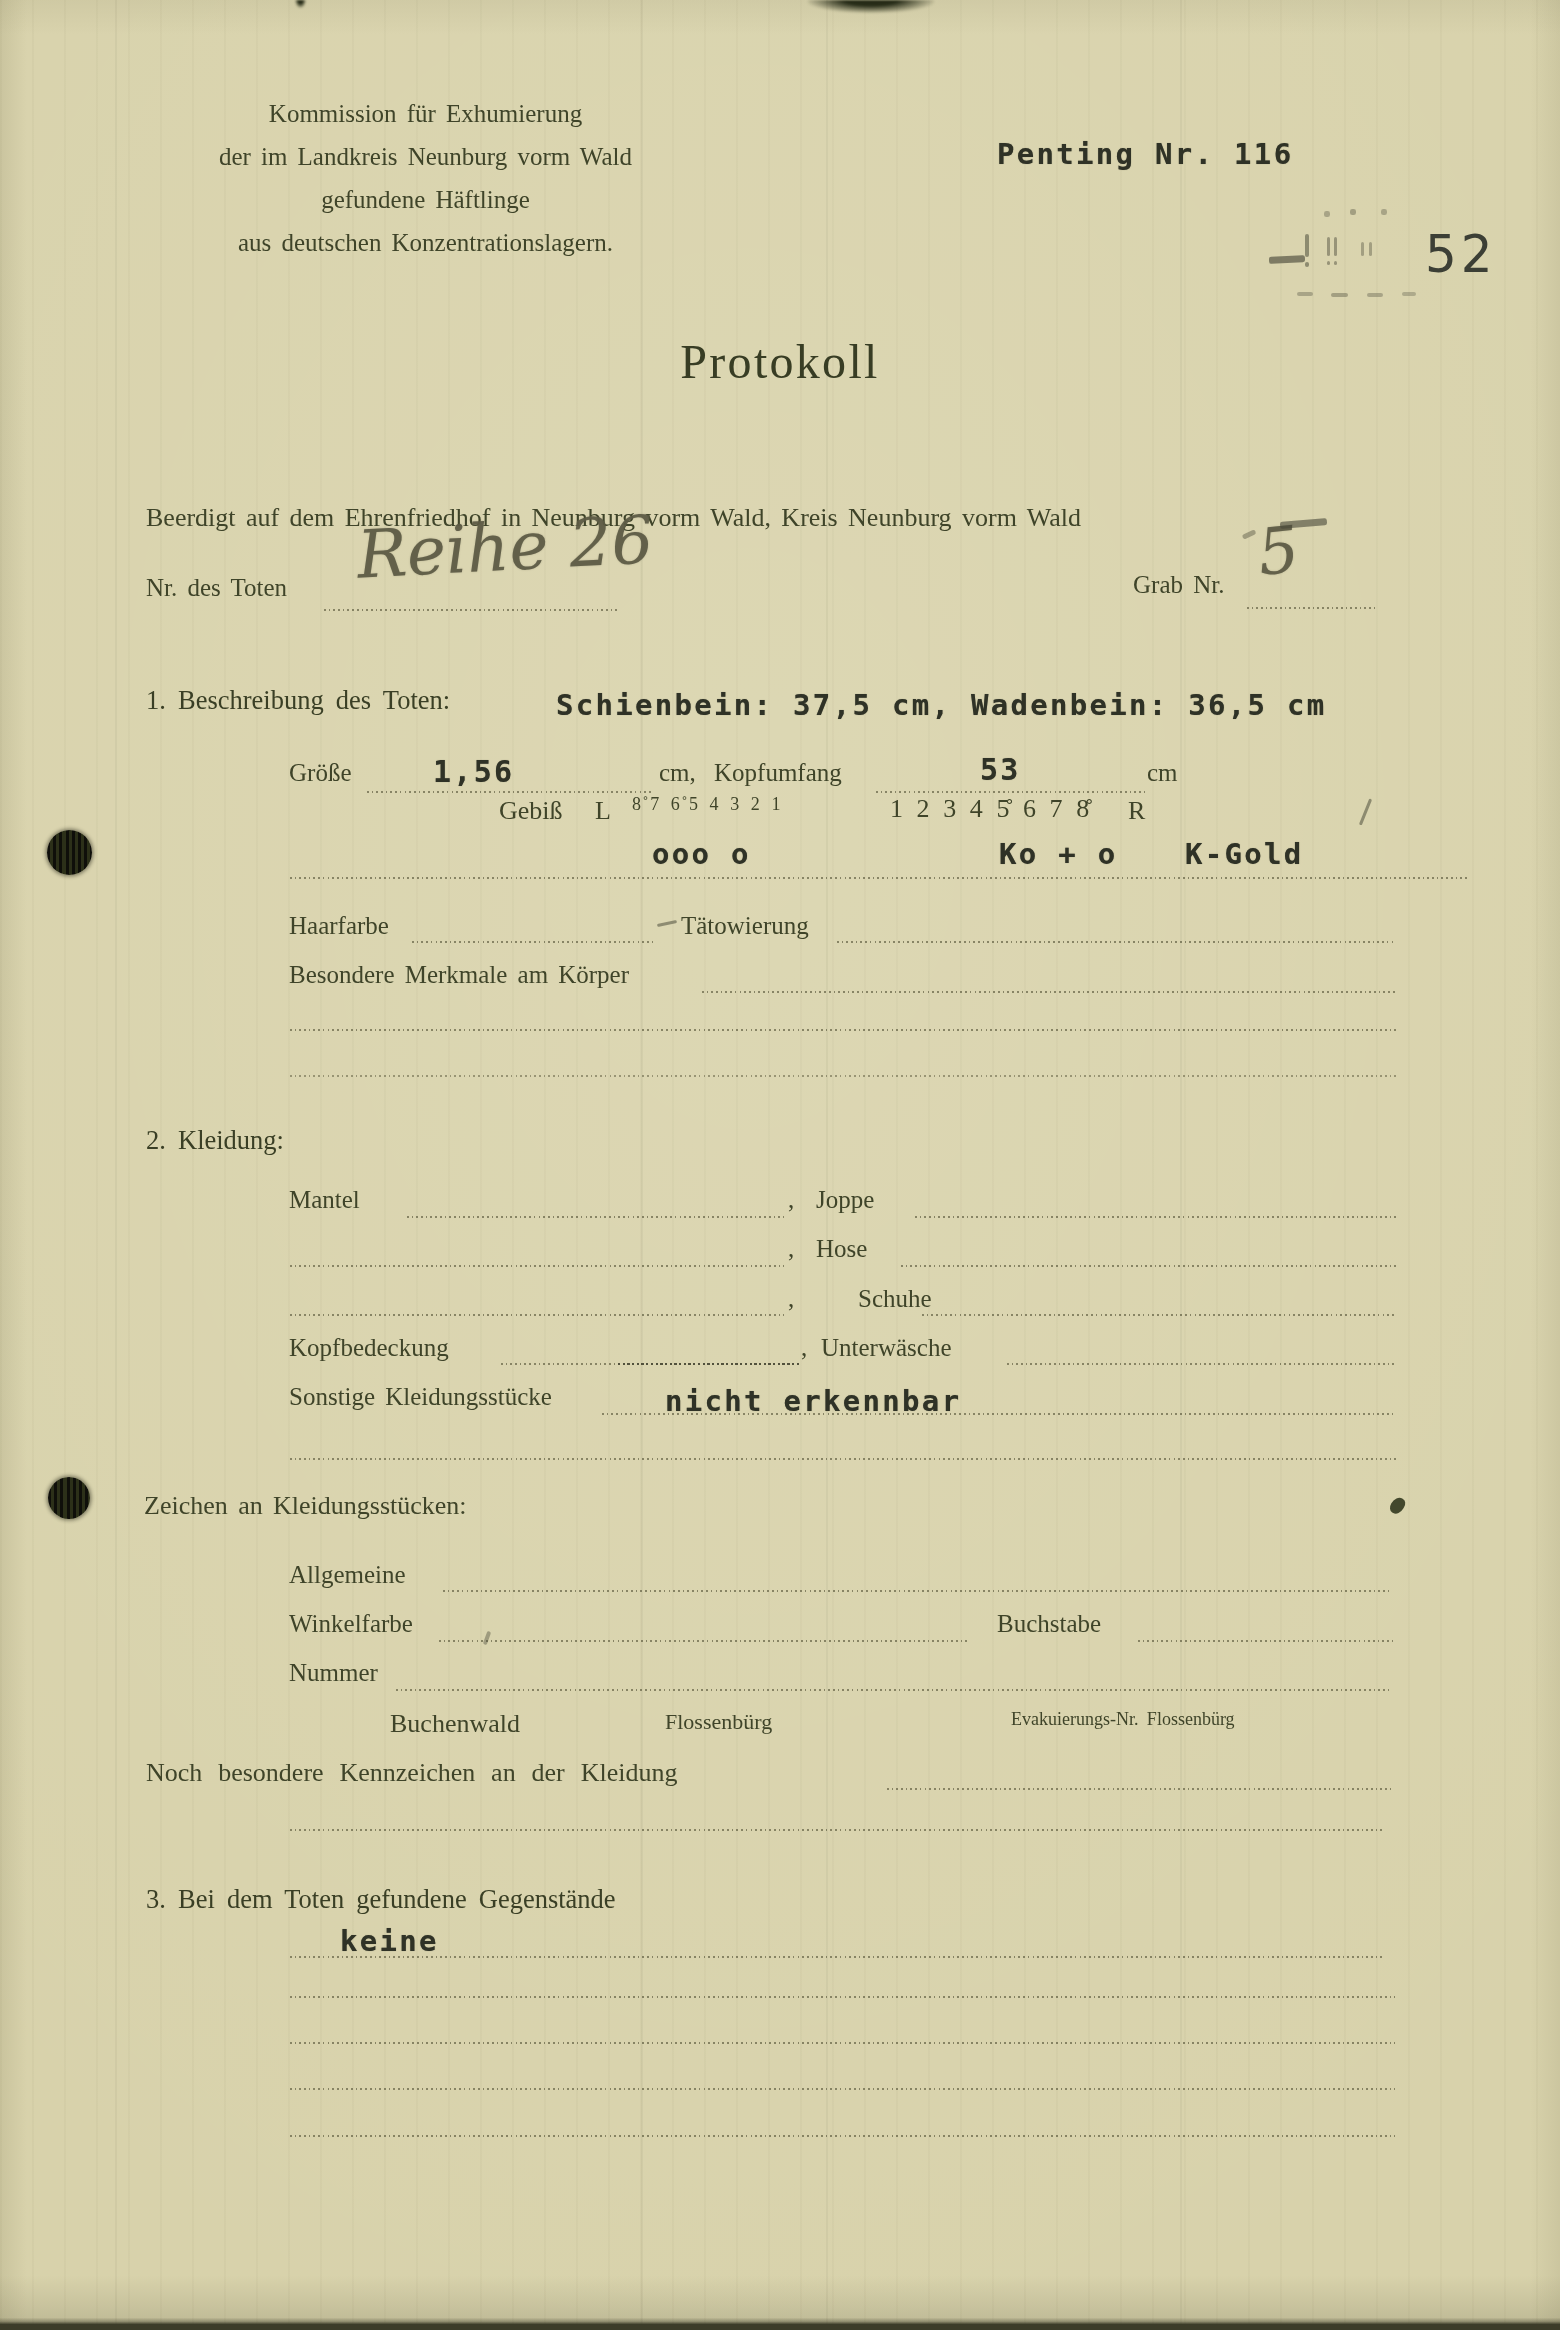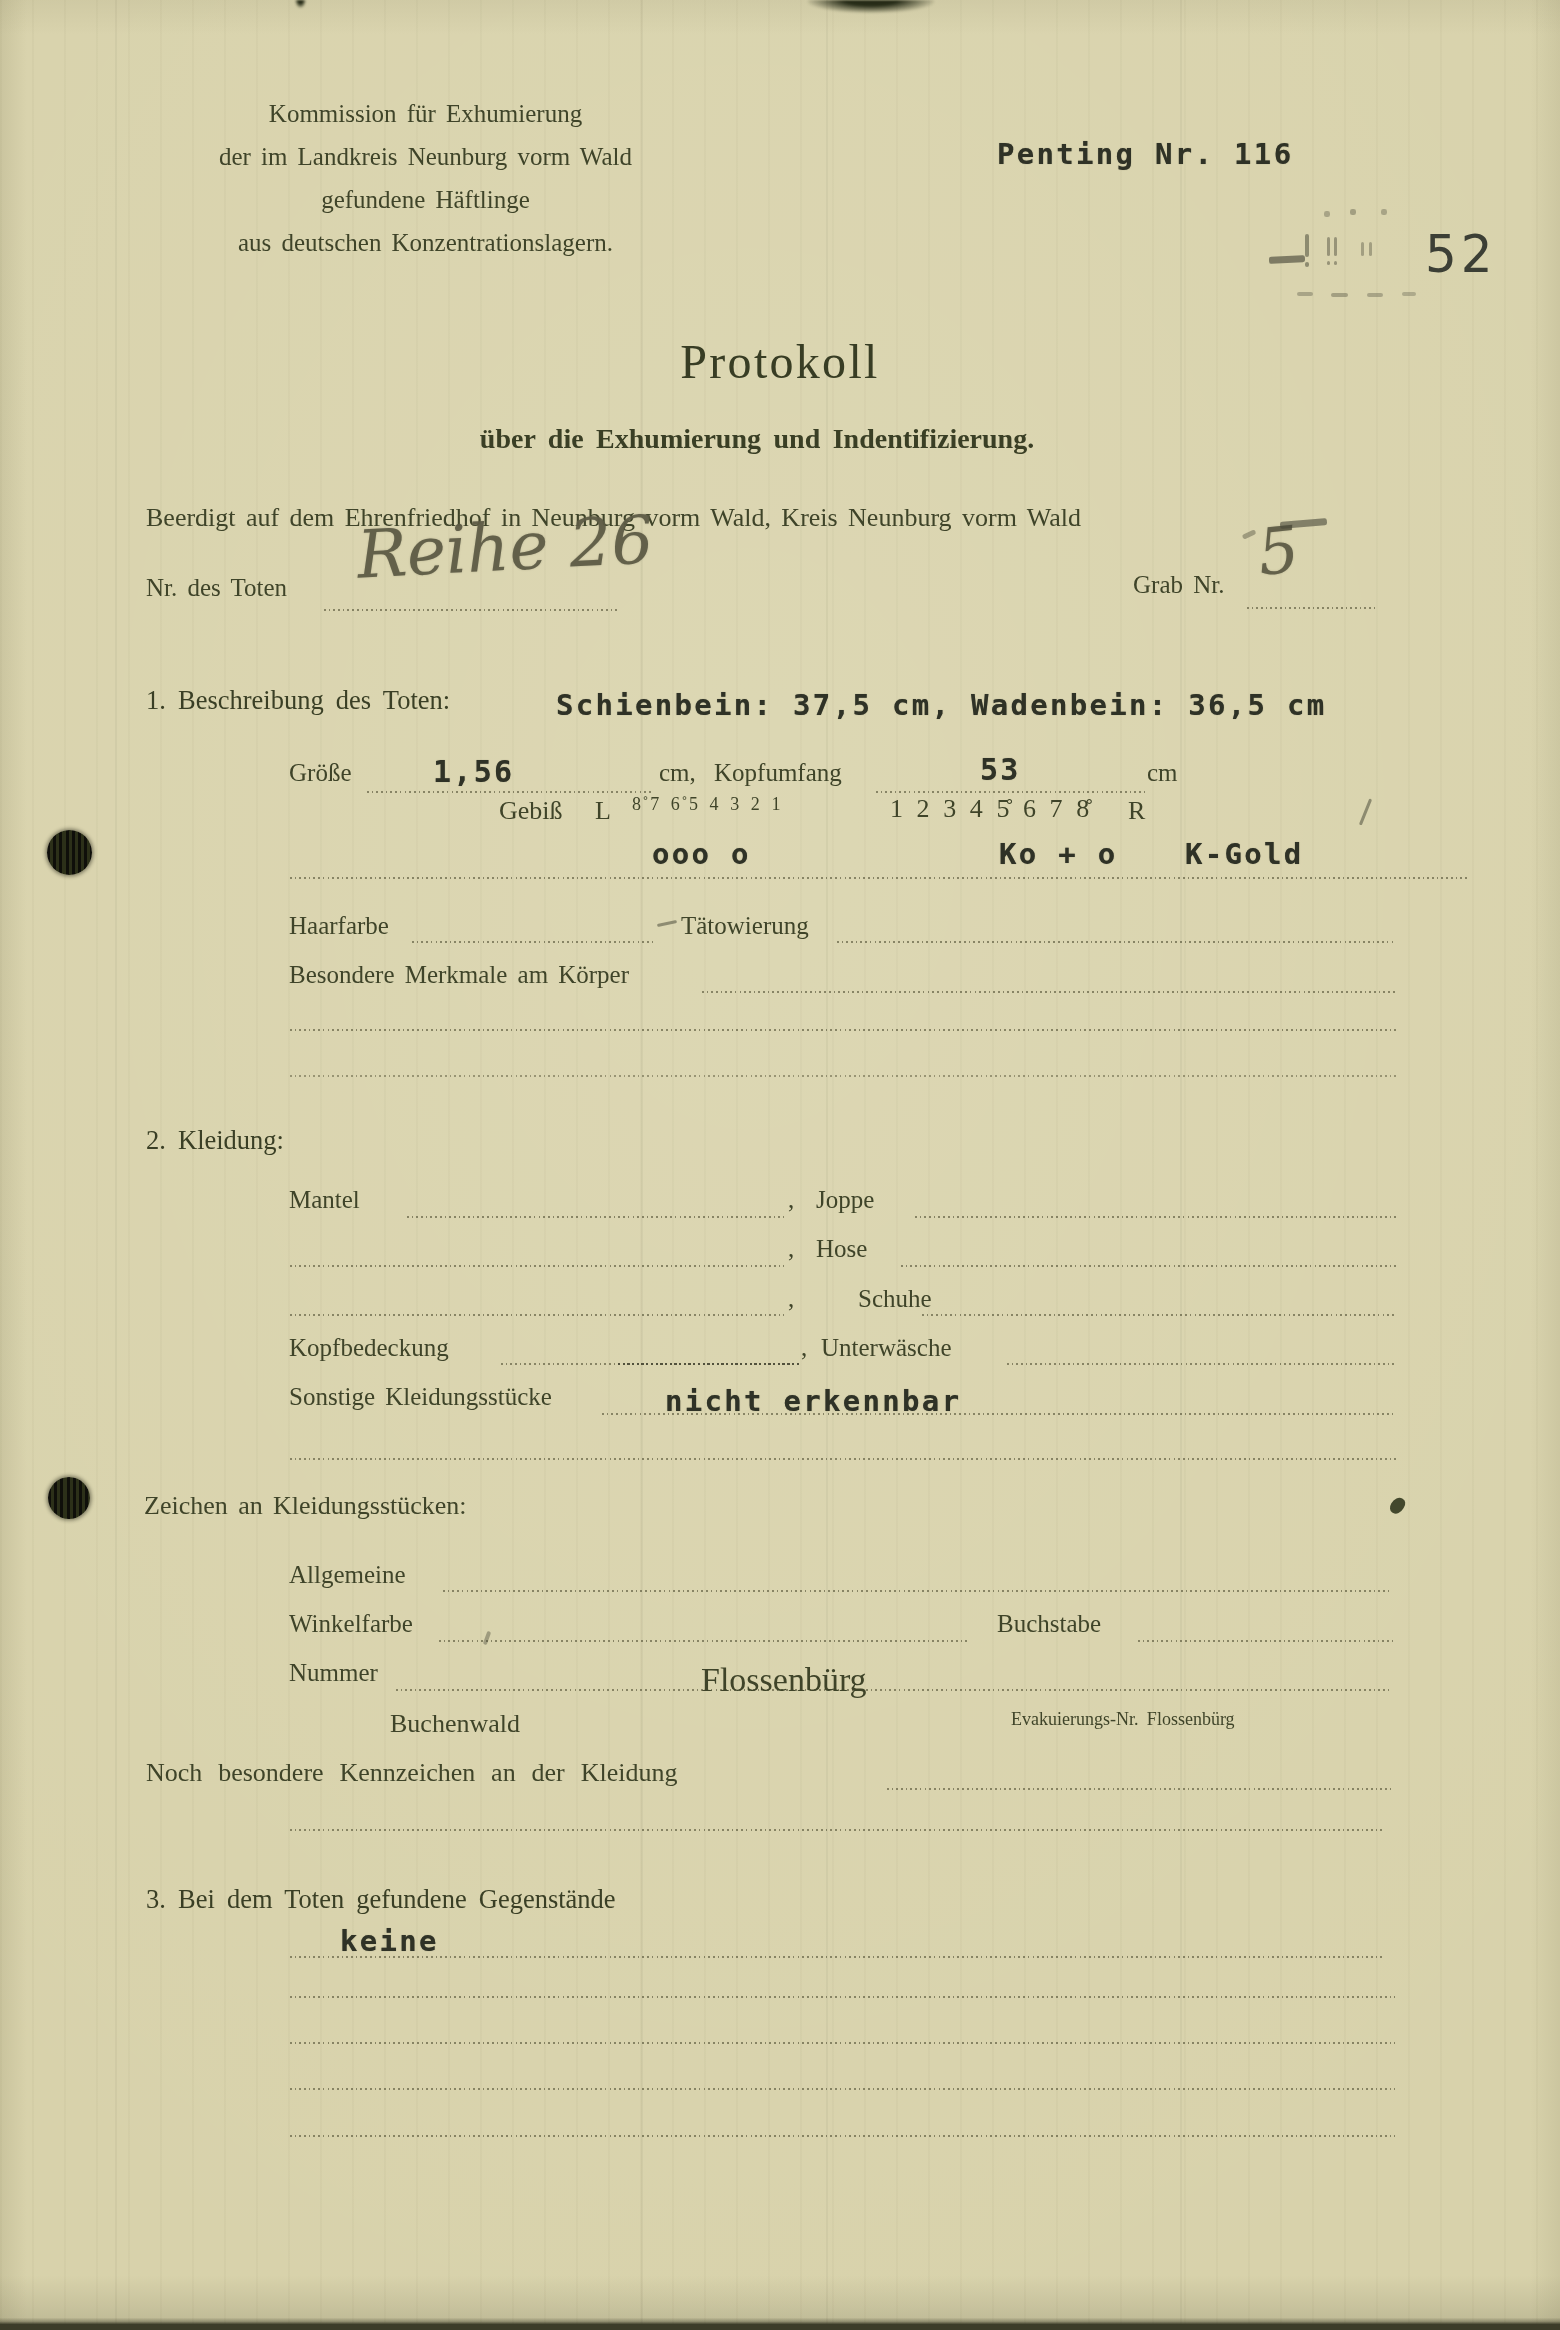--- a/index.html
+++ b/index.html
@@ -72,21 +72,20 @@
   <div class="pencil" style="left:1334px;top:261px;width:3.1px;height:3.9px;opacity:.6;"></div>
   <div class="pencil" style="left:1361px;top:242px;width:3.1px;height:14px;opacity:.5;"></div>
   <div class="pencil" style="left:1369px;top:242px;width:3.1px;height:14px;opacity:.5;"></div>
   <div class="pencil" style="left:1297px;top:292px;width:15.6px;height:3.9px;opacity:.45;"></div>
   <div class="pencil" style="left:1331px;top:293px;width:17px;height:3.9px;opacity:.5;"></div>
   <div class="pencil" style="left:1367px;top:293px;width:15.6px;height:3.9px;opacity:.45;"></div>
   <div class="pencil" style="left:1402px;top:292px;width:14px;height:3.9px;opacity:.4;"></div>
   <div class="el stamp" style="left:1425px;top:225px;font-size:50px;letter-spacing:3.9px;transform:scaleY(1.04);">52</div>
 
   <div class="el print" style="left:546px;top:334px;width:468px;text-align:center;font-size:48px;letter-spacing:2.3px;color:#383d24;">Protokoll</div>
-  <div class="el print" style="left:351px;top:423px;width:812px;text-align:center;font-size:28px;font-weight:bold;word-spacing:5.5px;color:#3a3f25;">über die Exhumierung und Indentifizierung.</div>
 
   <div class="el print" style="left:146px;top:503px;font-size:26px;">Beerdigt auf dem Ehrenfriedhof in Neunburg vorm Wald, Kreis Neunburg vorm Wald</div>
 
   <div class="el print" style="left:146px;top:574px;">Nr. des Toten</div>
   <div class="dl" style="left:324px;top:609px;width:295px;"></div>
   <div class="el hand" style="left:357px;top:509px;font-size:66px;transform:rotate(-3deg);">Reihe 26</div>
 
   <div class="el print" style="left:1133px;top:571px;">Grab Nr.</div>
   <div class="dl" style="left:1247px;top:607px;width:128px;"></div>
   <div class="el hand" style="left:1258px;top:514px;font-size:64px;transform:rotate(-6deg);">5</div>
@@ -167,21 +166,21 @@
   <div class="el print" style="left:289px;top:1610px;">Winkelfarbe</div>
   <div class="dl" style="left:439px;top:1640px;width:529px;"></div>
   <div class="pencil" style="left:485px;top:1631px;width:3.9px;height:14px;opacity:.55;transform:rotate(20deg);"></div>
   <div class="el print" style="left:997px;top:1610px;">Buchstabe</div>
   <div class="dl" style="left:1138px;top:1640px;width:258px;"></div>
 
   <div class="el print" style="left:289px;top:1659px;">Nummer</div>
   <div class="dl" style="left:396px;top:1689px;width:993px;"></div>
 
   <div class="el print" style="left:390px;top:1709px;font-size:26px;">Buchenwald</div>
-  <div class="el print" style="left:665px;top:1661px;font-size:34px;margin-left:36px;">Flossenbürg</div>
+  <div class="el print" style="left:665px;top:1709px;font-size:22px;">Flossenbürg</div>
   <div class="el print" style="left:1011px;top:1709px;font-size:18px;">Evakuierungs-Nr. Flossenbürg</div>
 
   <div class="el print" style="left:146px;top:1758px;font-size:26px;word-spacing:9.4px;">Noch besondere Kennzeichen an der Kleidung</div>
   <div class="dl" style="left:887px;top:1788px;width:507px;"></div>
   <div class="dl" style="left:290px;top:1829px;width:1093px;"></div>
 
   <div class="el print heading" style="left:146px;top:1884px;">3. Bei dem Toten gefundene Gegenstände</div>
   <div class="el typed" style="left:340px;top:1924px;">keine</div>
   <div class="dl" style="left:290px;top:1956px;width:1093px;"></div>
   <div class="dl" style="left:290px;top:1996px;width:1105px;"></div>

